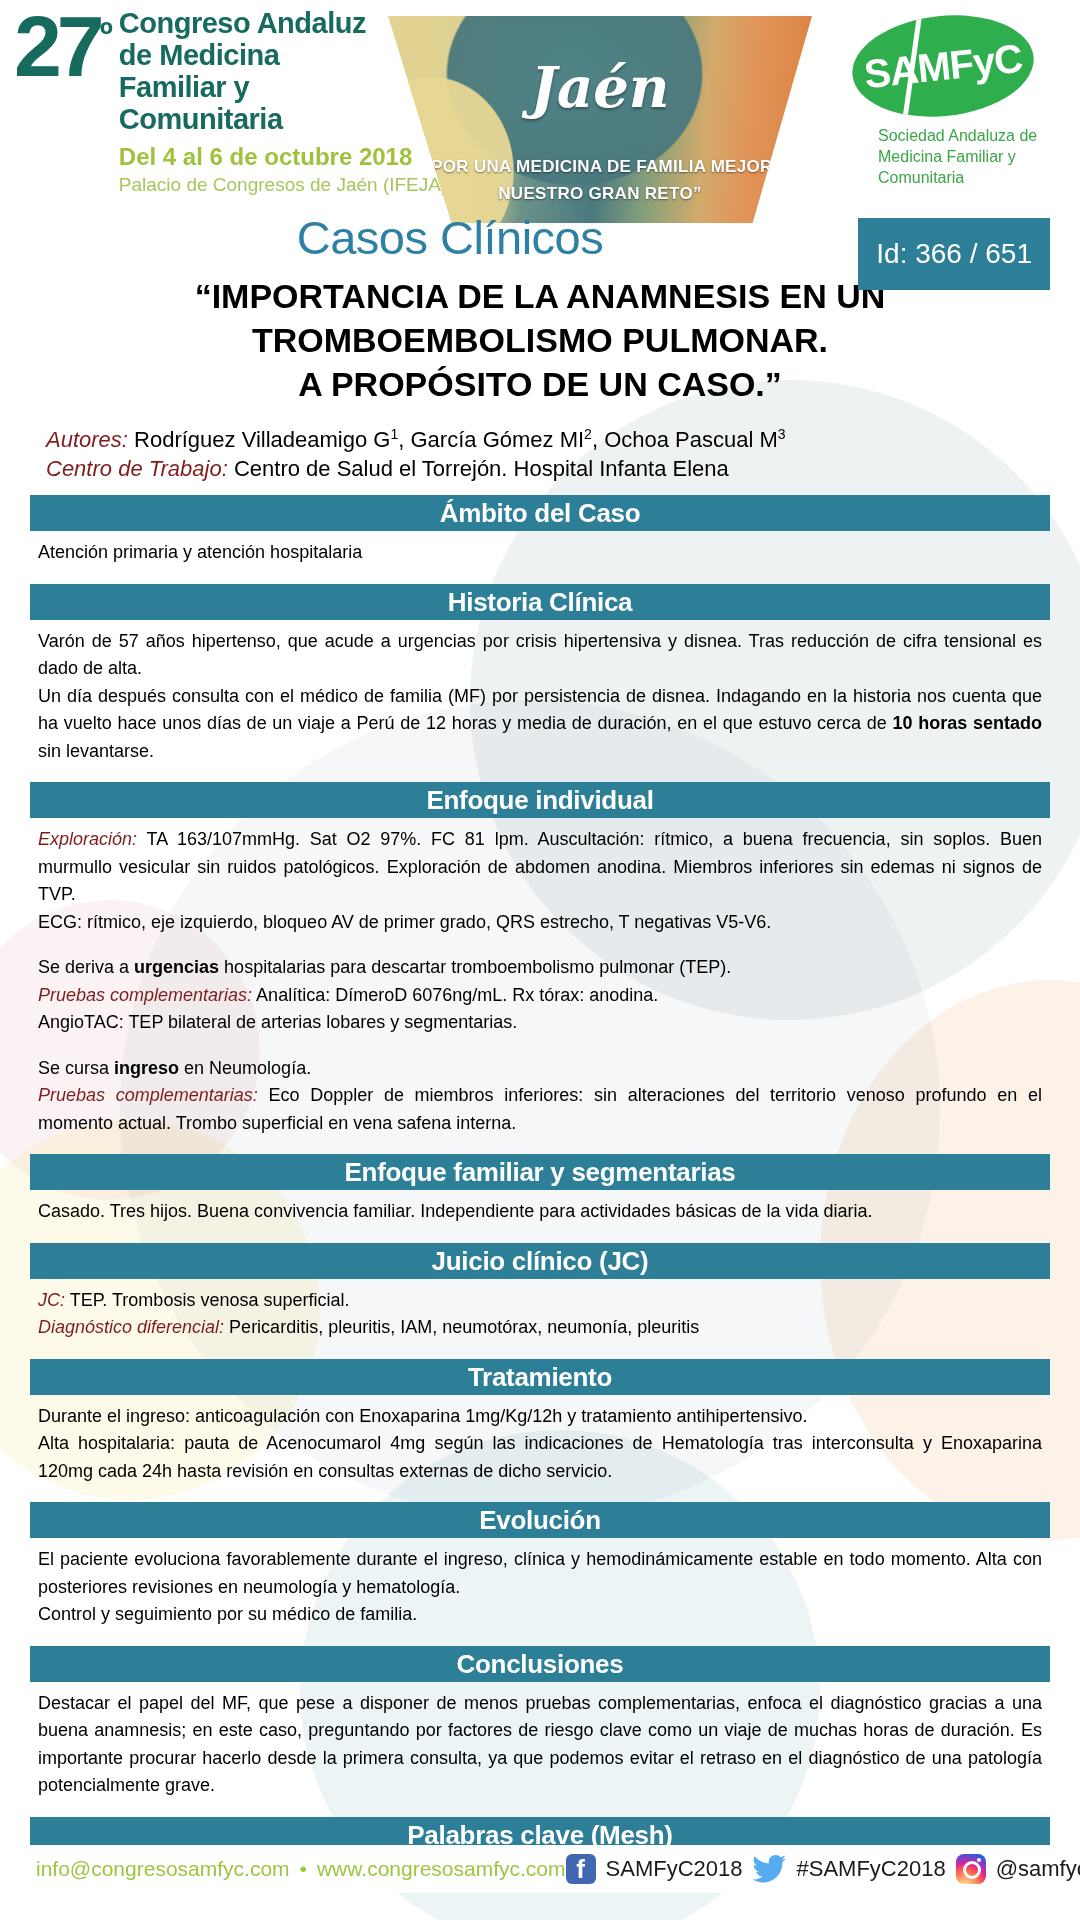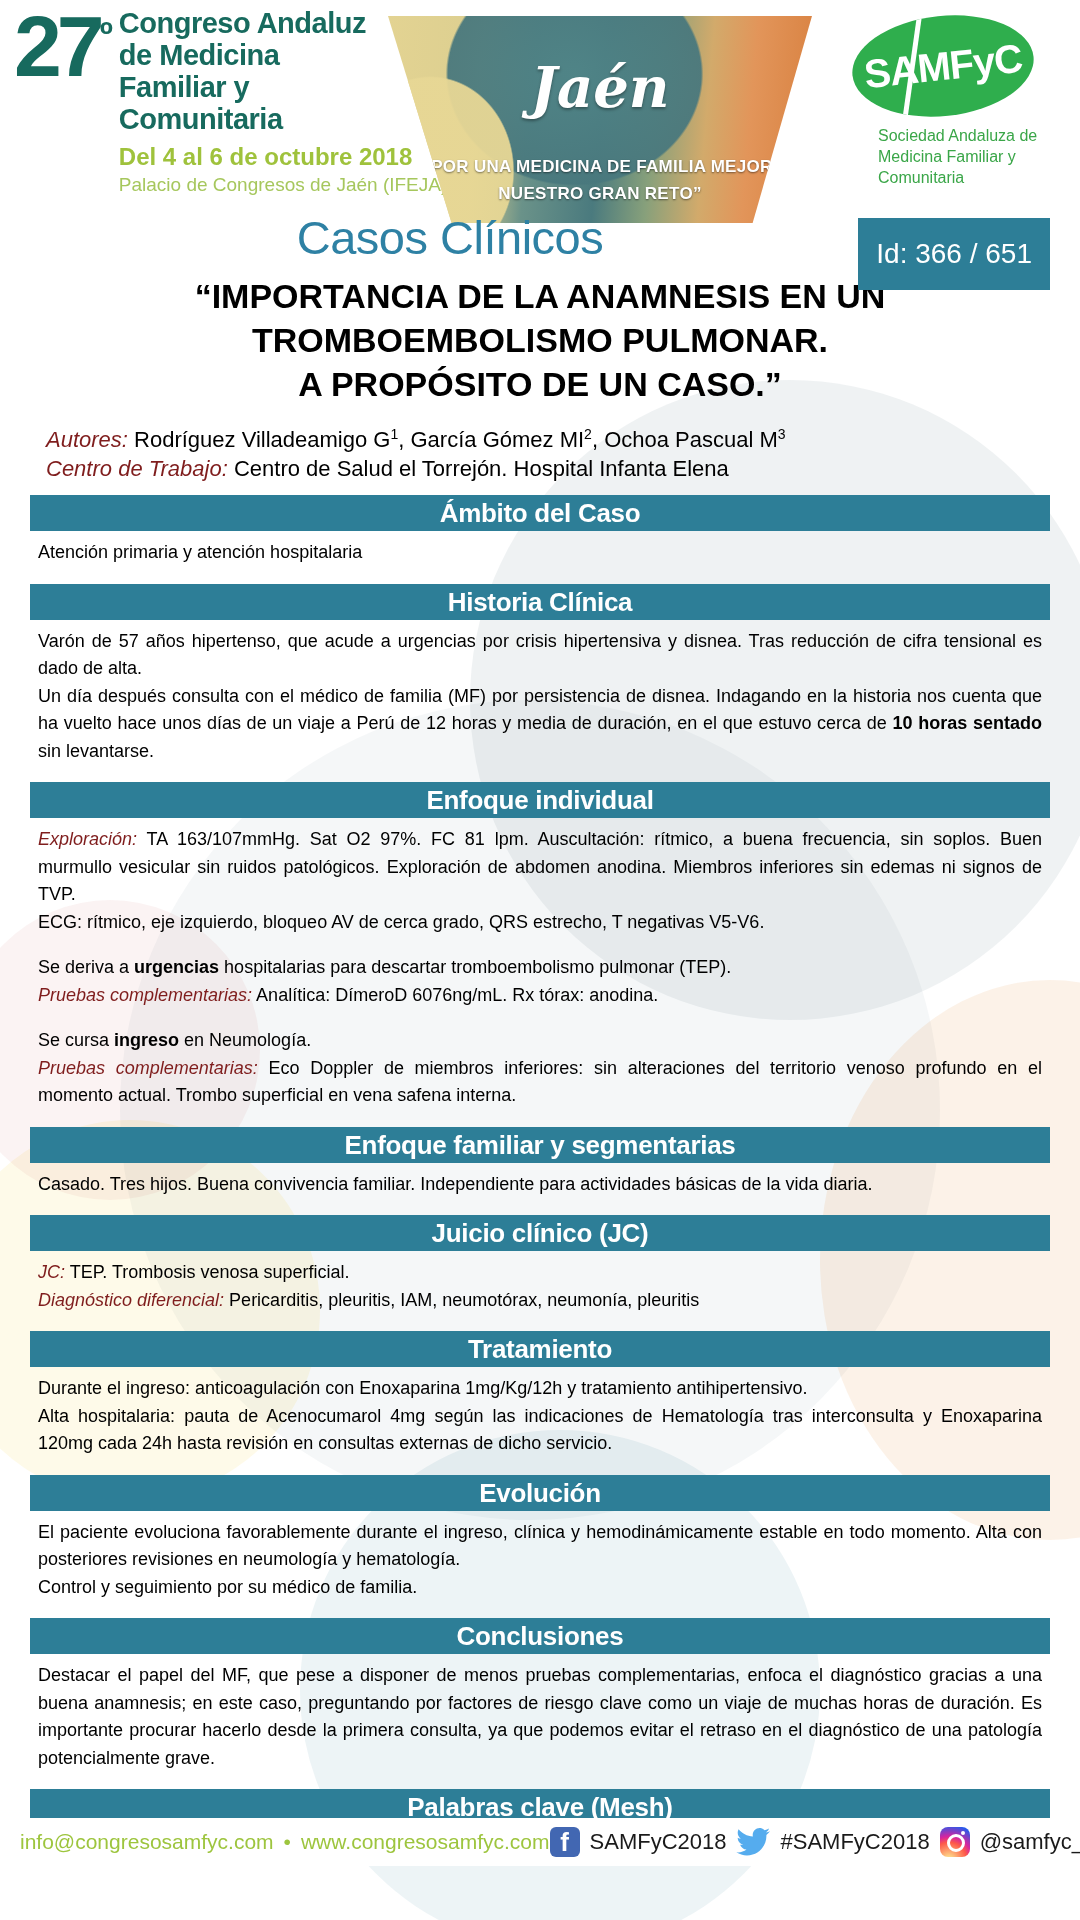--- a/index.html
+++ b/index.html
@@ -86,21 +86,21 @@
   .content { padding:8px 8px 5px 8px; font-size:18px; line-height:27.5px; }
   .content p.j { text-align:justify; }
   .spacer { height:18px; }
   .twocol { display:flex; gap:28px; }
   .col { flex:1; }
   b { font-weight:bold; }
 
   
   .footer {
     position:absolute; left:0; bottom:0; width:1080px; height:48px; background:#fff;
-    display:flex; align-items:center; justify-content:space-between; padding:0 20px; z-index:3;
+    display:flex; align-items:center; justify-content:space-between; padding:0 36px; z-index:3;
   }
   .foot-left { color:#9dc53e; font-size:21px; display:flex; align-items:center; gap:10px; }
   .foot-right { display:flex; align-items:center; gap:10px; font-size:22px; color:#1a1a1a; }
   .fb-icon {
     width:30px; height:30px; border-radius:6px; background:#4267b2; color:#fff;
     font-weight:bold; font-size:26px; display:flex; align-items:flex-end; justify-content:center;
     line-height:30px; overflow:hidden;
   }
   .tw-icon { width:34px; height:28px; display:block; }
   .ig-icon {
@@ -188,24 +188,25 @@
       <div class="content">
         <p class="j">Varón de 57 años hipertenso, que acude a urgencias por crisis hipertensiva y disnea. Tras reducción de cifra tensional es dado de alta.</p>
         <p class="j"><span>Un día después consulta con el médico de familia (MF) por persistencia de disnea. Indagando en la historia nos cuenta que ha vuelto hace unos días de un viaje a Perú de 12 horas y media de duración, en el que estuvo cerca de </span><b>10 horas sentado</b><span> sin levantarse.</span></p>
       </div>
     </div>
 
     <div>
       <div class="bar">Enfoque individual</div>
       <div class="content">
         <p class="j"><span class="tl">Exploración:</span><span> TA 163/107mmHg. Sat O2 97%. FC 81 lpm. Auscultación: rítmico, a buena frecuencia, sin soplos. Buen murmullo vesicular sin ruidos patológicos. Exploración de abdomen anodina. Miembros inferiores sin edemas ni signos de TVP.</span></p>
-        <p>ECG: rítmico, eje izquierdo, bloqueo AV de cerca grado, QRS estrecho, T negativas V5-V6.</p>
+        <p>ECG: rítmico, eje izquierdo, bloqueo AV de primer grado, QRS estrecho, T negativas V5-V6.</p>
         <div class="spacer"></div>
         <p><span>Se deriva a </span><b>urgencias</b><span> hospitalarias para descartar tromboembolismo pulmonar (TEP).</span></p>
         <p><span class="tl">Pruebas complementarias:</span><span> Analítica: DímeroD 6076ng/mL. Rx tórax: anodina.</span></p>
+        <p>AngioTAC: TEP bilateral de arterias lobares y segmentarias.</p>
         <div class="spacer"></div>
         <p><span>Se cursa </span><b>ingreso</b><span> en Neumología.</span></p>
         <p class="j"><span class="tl">Pruebas complementarias:</span><span> Eco Doppler de miembros inferiores: sin alteraciones del territorio venoso profundo en el momento actual. Trombo superficial en vena safena interna.</span></p>
       </div>
     </div>
 
     <div>
       <div class="bar">Enfoque familiar y segmentarias</div>
       <div class="content">
         <p class="j">Casado. Tres hijos. Buena convivencia familiar. Independiente para actividades básicas de la vida diaria.</p>

